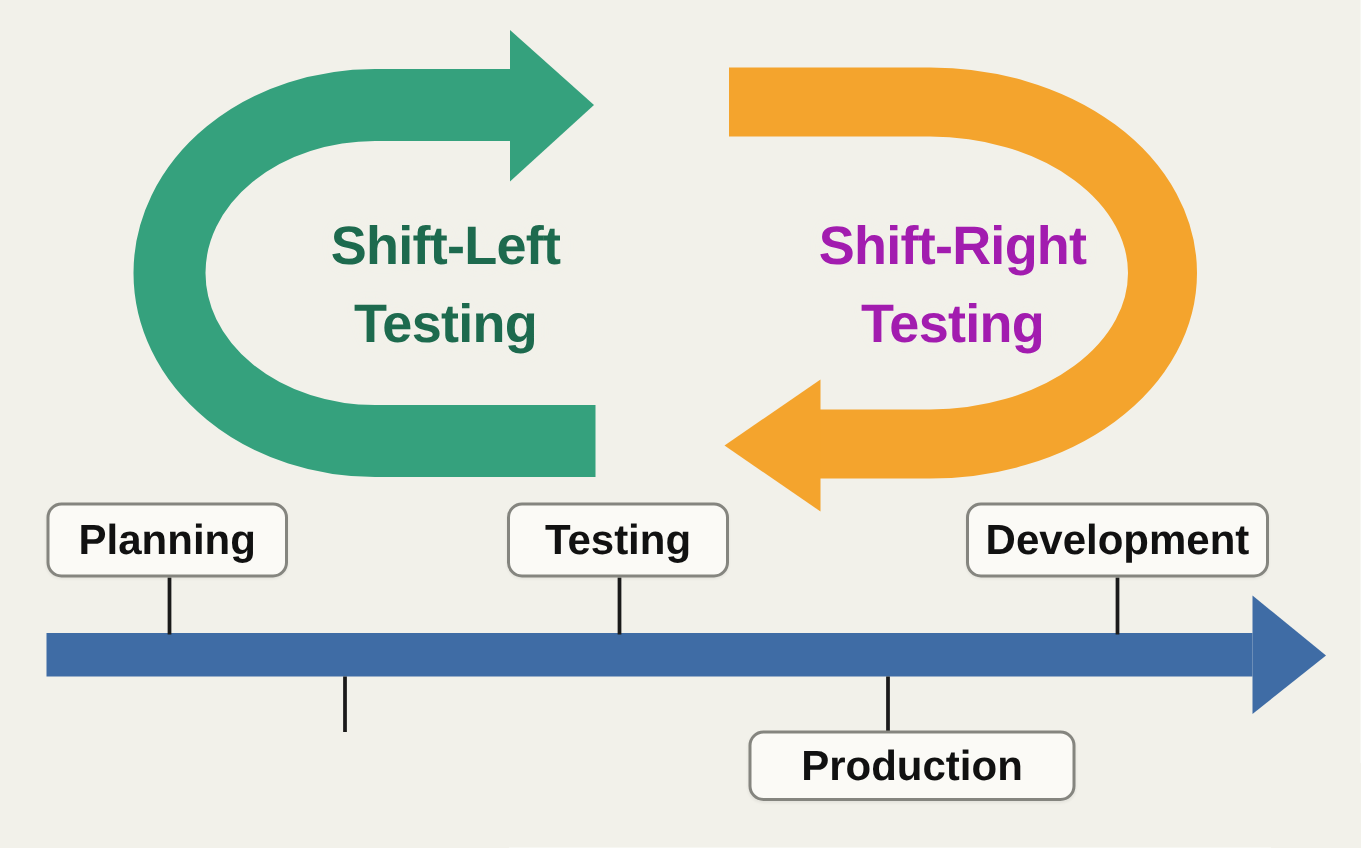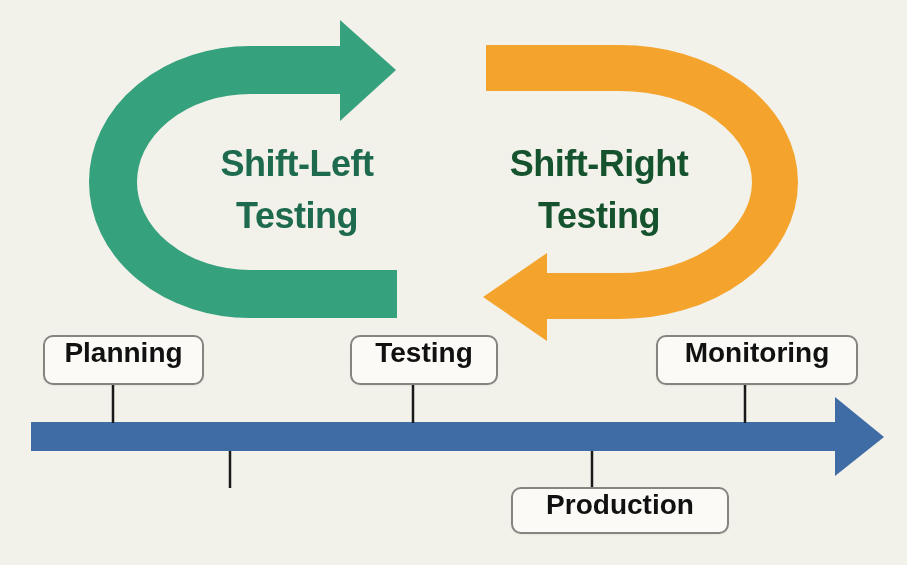--- a/index.html
+++ b/index.html
@@ -25,37 +25,36 @@
     width: 300px;
     text-align: center;
     font-size: 36px;
     line-height: 52px;
     font-weight: bold;
     letter-spacing: -0.5px;
     z-index: 3;
     text-shadow: 0 0 6px #F2F1EA, 0 0 10px #F2F1EA, 0 0 14px #F2F1EA;
   }
   .title-left  { left: 147px; top: 138px; color: #1D6A4E; }
-  .title-right { left: 449px; top: 138px; color: #14532d; }
+  .title-right { left: 485px; top: 138px; color: #a21caf; }
   .title-line { display: block; }
   .stage-box {
     position: absolute;
     box-sizing: border-box;
     background: #FBFAF6;
     border: 2px solid #85857F;
     border-radius: 10px;
     display: flex;
-    align-items: flex-start;
+    align-items: center;
     justify-content: center;
     font-size: 28px;
     font-weight: 600;
     color: #111111;
     z-index: 4;
     box-shadow: 0 1px 2px rgba(0,0,0,0.06);
-    margin-left: 12px;
   }
   .box-planning    { left: 31px;  top: 335px; width: 161px; height: 50px; }
   .box-testing     { left: 338px; top: 335px; width: 148px; height: 50px; }
   .box-monitoring  { left: 644px; top: 335px; width: 202px; height: 50px; }
   .box-development { left: 134px; top: 487px; width: 211px; height: 47px; }
   .box-production  { left: 499px; top: 487px; width: 218px; height: 47px; }
 </style>
 </head>
 <body>
 
@@ -88,20 +87,20 @@
     <span class="title-line">Testing</span>
   </div>
 
   <div class="stage-box box-planning">
     <span>Planning</span>
   </div>
   <div class="stage-box box-testing">
     <span>Testing</span>
   </div>
   <div class="stage-box box-monitoring">
-    <span>Monitoring</span>
+    <span>Development</span>
   </div>
 
   <div class="stage-box box-production">
     <span>Production</span>
   </div>
 
 </div>
 
 </body></html>

